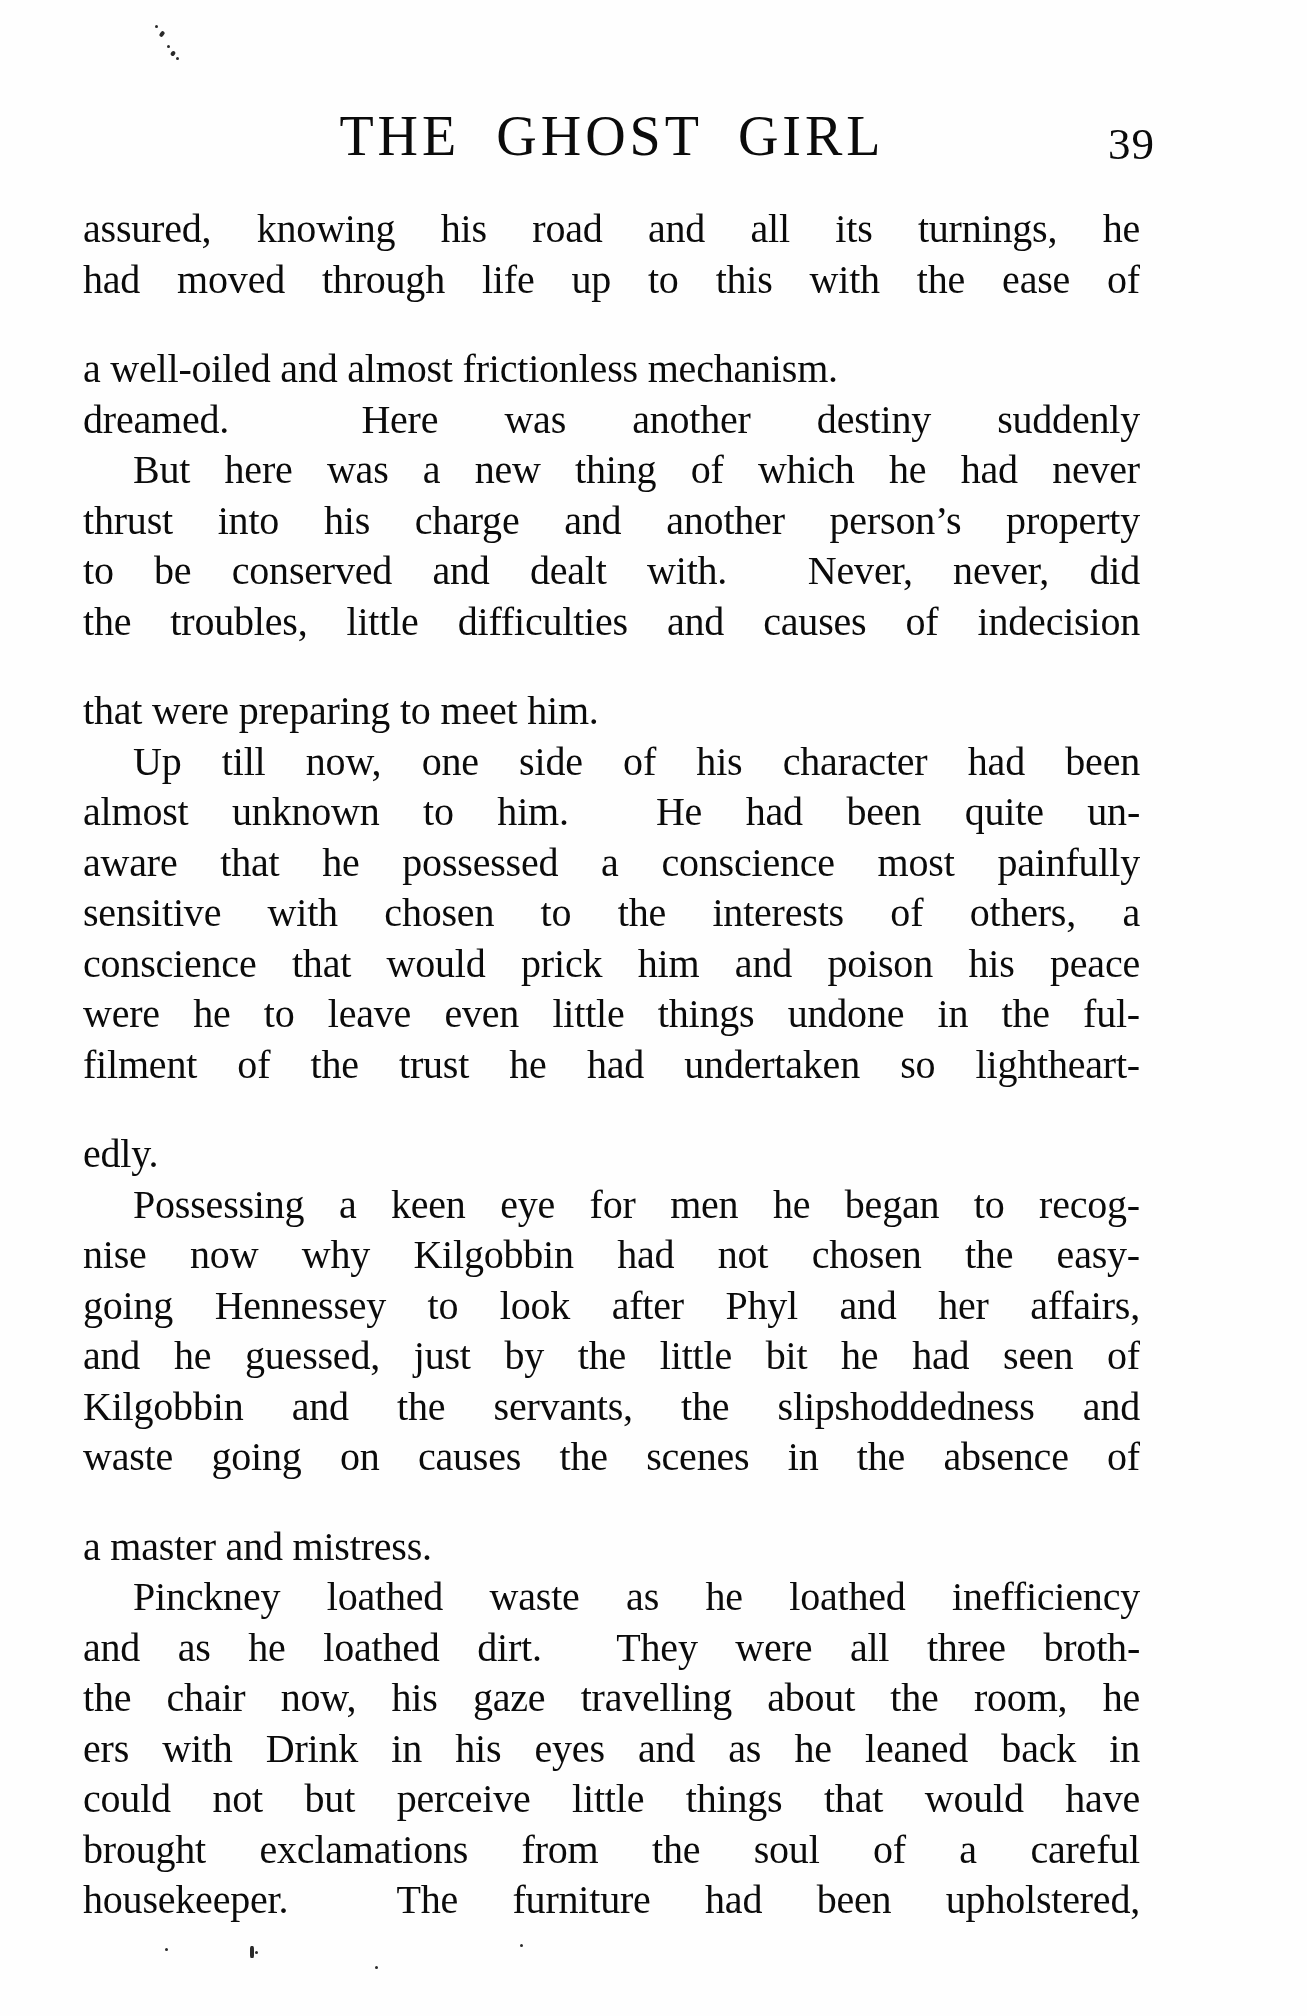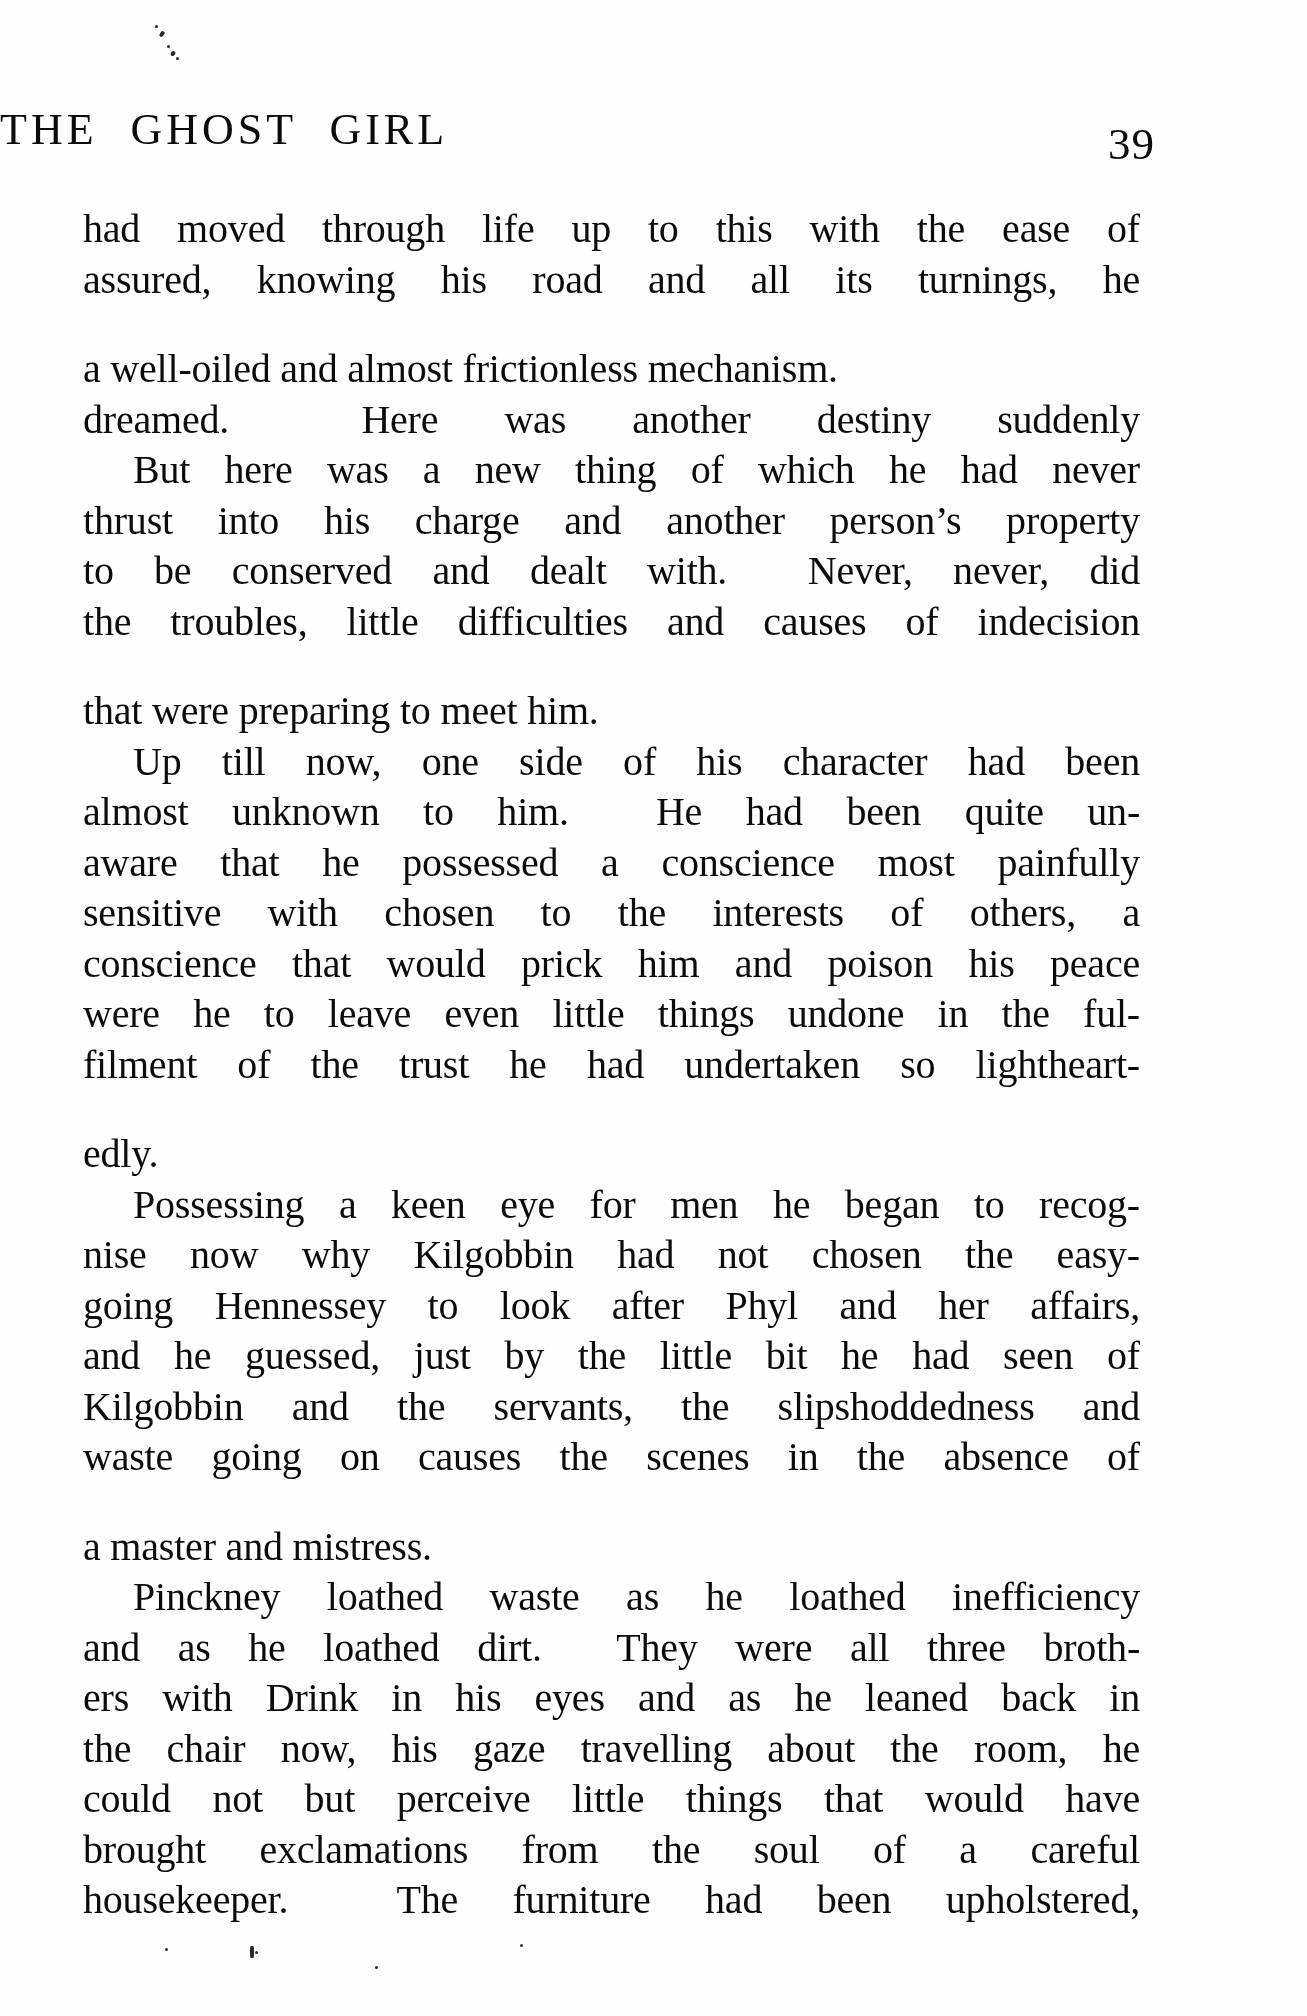--- a/index.html
+++ b/index.html
@@ -14,22 +14,22 @@
     background: #fefefe;
     color: #0b0b0b;
     font-family: "Liberation Serif", "DejaVu Serif", serif;
     overflow: hidden;
   }
   .running-head {
     position: absolute;
     top: 104px;
     left: 0;
     width: 1224px;
-    text-align: left;
-    font-size: 44px;
+    text-align: center;
+    font-size: 56px;
     letter-spacing: 4px;
     word-spacing: 18px;
     white-space: nowrap;
   }
   .page-num {
     position: absolute;
     top: 118px;
     left: 1086px;
     font-size: 45px;
     letter-spacing: 1px;
@@ -78,22 +78,22 @@
 </head>
 <body>
 
 <div class="page">
 
   <div class="running-head">THE GHOST GIRL</div>
 
   <div class="page-num">39</div>
 
   <div class="body-text">
+      <div class="line">assured, knowing his road and all its turnings, he</div>
       <div class="line">had moved through life up to this with the ease of</div>
-      <div class="line">assured, knowing his road and all its turnings, he</div>
       <div class="line para-end">a well-oiled and almost frictionless mechanism.</div>
       <div class="line">dreamed.&nbsp; Here was another destiny suddenly</div>
       <div class="line indent">But here was a new thing of which he had never</div>
       <div class="line">thrust into his charge and another person’s property</div>
       <div class="line">to be conserved and dealt with.&nbsp; Never, never, did</div>
       <div class="line">the troubles, little difficulties and causes of indecision</div>
       <div class="line para-end">that were preparing to meet him.</div>
       <div class="line indent">Up till now, one side of his character had been</div>
       <div class="line">almost unknown to him.&nbsp; He had been quite un-</div>
       <div class="line">aware that he possessed a conscience most painfully</div>
@@ -104,22 +104,22 @@
       <div class="line para-end">edly.</div>
       <div class="line indent">Possessing a keen eye for men he began to recog-</div>
       <div class="line">nise now why Kilgobbin had not chosen the easy-</div>
       <div class="line">going Hennessey to look after Phyl and her affairs,</div>
       <div class="line">and he guessed, just by the little bit he had seen of</div>
       <div class="line">Kilgobbin and the servants, the slipshoddedness and</div>
       <div class="line">waste going on causes the scenes in the absence of</div>
       <div class="line para-end">a master and mistress.</div>
       <div class="line indent">Pinckney loathed waste as he loathed inefficiency</div>
       <div class="line">and as he loathed dirt.&nbsp; They were all three broth-</div>
+      <div class="line">the chair now, his gaze travelling about the room, he</div>
       <div class="line">ers with Drink in his eyes and as he leaned back in</div>
-      <div class="line">the chair now, his gaze travelling about the room, he</div>
       <div class="line">could not but perceive little things that would have</div>
       <div class="line">brought exclamations from the soul of a careful</div>
       <div class="line">housekeeper.&nbsp; The furniture had been upholstered,</div>
     </div>
 
   <span class="speck s1"></span>
   <span class="speck s2"></span>
   <span class="speck s3"></span>
   <span class="speck s4"></span>
   <span class="speck s5"></span>

